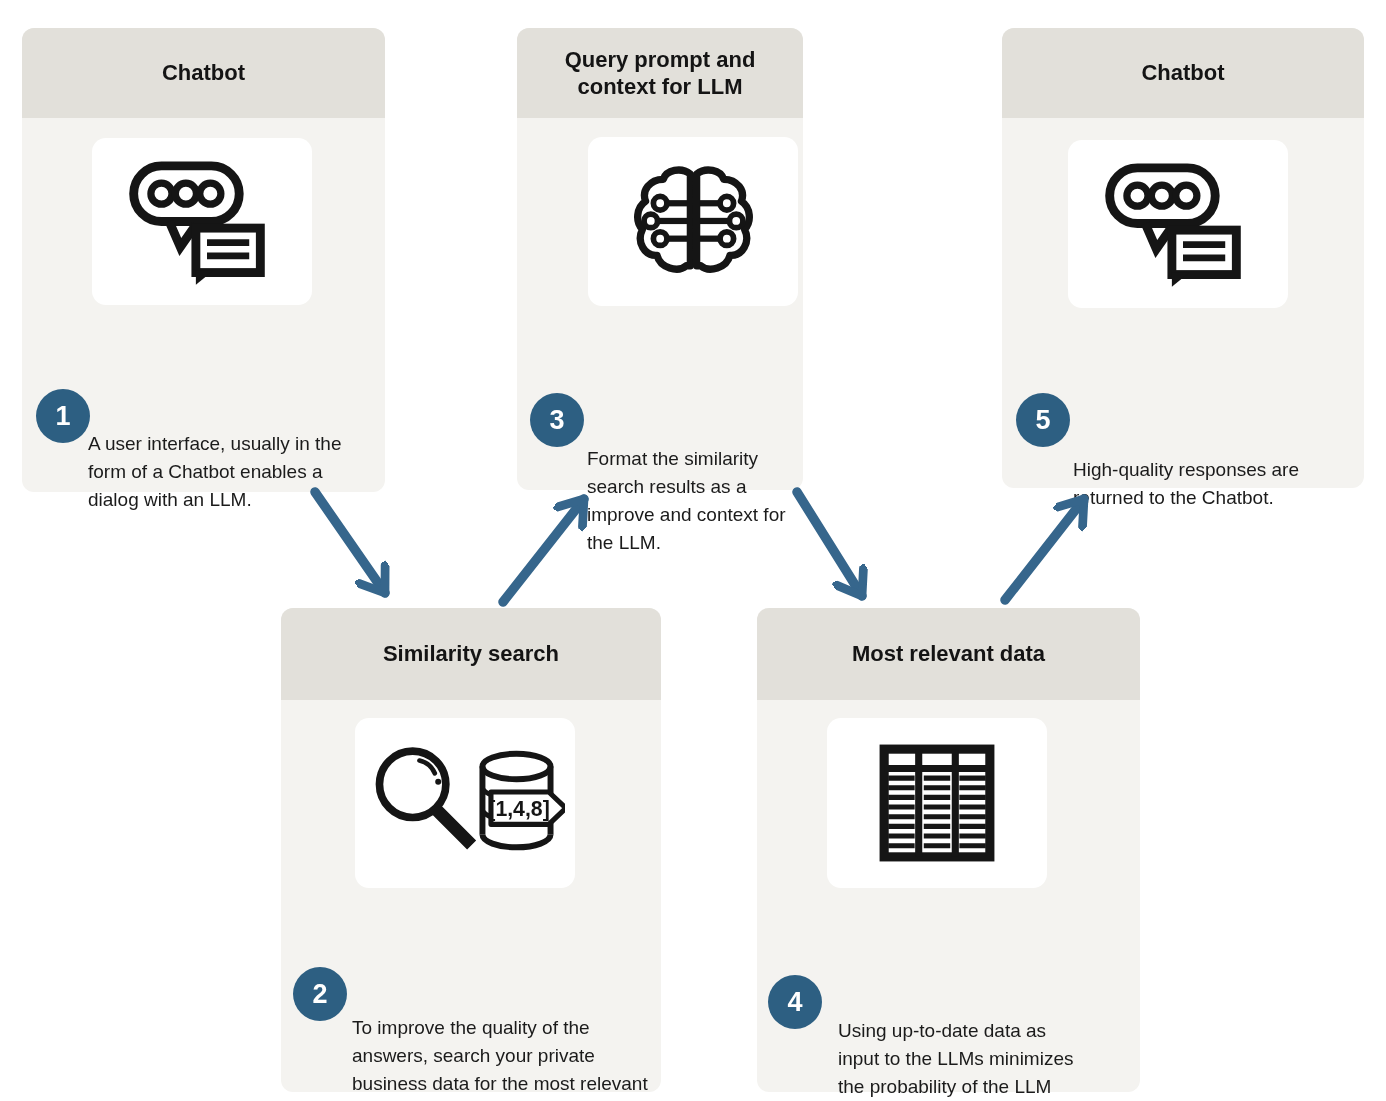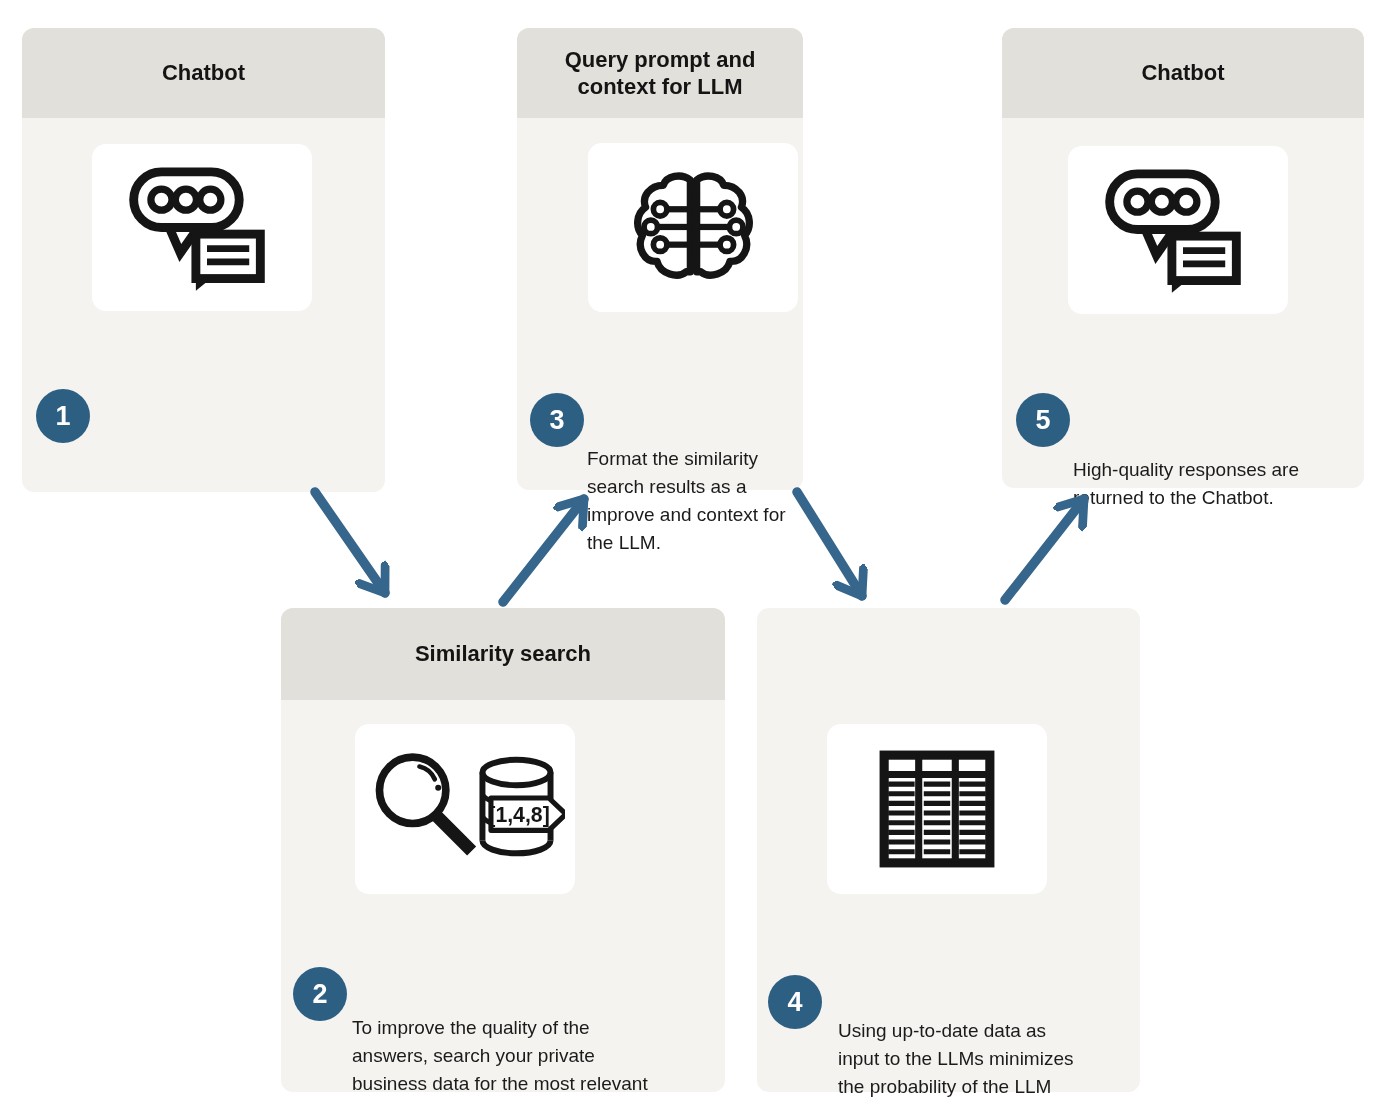--- a/index.html
+++ b/index.html
@@ -20,21 +20,21 @@
     background:var(--header-bg);
     border-radius:12px 12px 0 0;
     height:90px;
     display:flex;align-items:center;justify-content:center;
     text-align:center;
   }
   .card-title{font-size:22px;font-weight:bold;color:#141414;line-height:1.25;max-width:260px;}
   .card-body{position:absolute;left:0;right:0;top:90px;bottom:0;}
   .icon-tile{
     position:absolute;background:#FFFFFF;border-radius:14px;
-    display:flex;align-items:center;justify-content:center;margin-top:6px;
+    display:flex;align-items:center;justify-content:center;
   }
   .badge{
     position:absolute;width:54px;height:54px;border-radius:50%;
     background:var(--badge);color:#FFFFFF;
     display:flex;align-items:center;justify-content:center;
     font-size:27px;font-weight:bold;
   }
   .desc{
     position:absolute;font-size:19px;line-height:28px;color:var(--text);
   }
@@ -64,20 +64,21 @@
           <path class="stk" d="M38 57 L48 80 L62 60" stroke-width="8"></path>
           <rect class="stk" x="62" y="63" width="58" height="40" stroke-width="8"></rect>
           <line class="stk" x1="72" y1="76" x2="110" y2="76" stroke-width="6"></line>
           <line class="stk" x1="72" y1="88" x2="110" y2="88" stroke-width="6"></line>
           <path class="fil" d="M62 101 L62 114 L78 101 Z"></path>
         </svg>
       </div>
       <div class="badge" style="left:14px;top:271px">
         <span>1</span>
       </div>
+      <div class="desc" style="left:66px;top:312px;width:262px">A user interface, usually in the form of a Chatbot enables a dialog with an LLM.</div>
     </div>
   </div>
 
   <div class="card" style="left:517px;top:28px;width:286px;height:462px">
     <div class="card-header">
       <div class="card-title" style="max-width:250px">Query prompt and context for LLM</div>
     </div>
     <div class="card-body">
       <div class="icon-tile" style="left:71px;top:19px;width:210px;height:169px">
         <svg width="125" height="120" viewBox="0 0 120 112">
@@ -126,21 +127,21 @@
           <path class="fil" d="M62 101 L62 114 L78 101 Z"></path>
         </svg>
       </div>
       <div class="badge" style="left:14px;top:275px">
         <span>5</span>
       </div>
       <div class="desc" style="left:71px;top:338px;width:262px">High-quality responses are returned to the Chatbot.</div>
     </div>
   </div>
 
-  <div class="card" style="left:281px;top:608px;width:444px;height:484px">
+  <div class="card" style="left:281px;top:608px;width:380px;height:484px">
     <div class="card-header" style="height:92px">
       <div class="card-title">Similarity search</div>
     </div>
     <div class="card-body" style="top:92px">
       <div class="icon-tile" style="left:74px;top:18px;width:220px;height:170px">
         <svg width="200" height="135" viewBox="0 0 235 155">
           <circle class="stk" cx="56" cy="55" r="39" stroke-width="9"></circle>
           <path class="stk" d="M64 27 a26 26 0 0 1 18 15" stroke-width="5.5" stroke-linecap="round"></path>
           <circle class="fil" cx="86" cy="52" r="3.5"></circle>
           <line class="stk" x1="86" y1="87" x2="120" y2="121" stroke-width="15" stroke-linecap="square"></line>
@@ -155,20 +156,23 @@
         </svg>
       </div>
       <div class="badge" style="left:12px;top:267px">
         <span>2</span>
       </div>
       <div class="desc" style="left:71px;top:314px;width:302px">To improve the quality of the answers, search your private business data for the most relevant facts to pass to the LLM.</div>
     </div>
   </div>
 
   <div class="card" style="left:757px;top:608px;width:383px;height:484px">
+    <div class="card-header" style="height:92px">
+      <div class="card-title">Most relevant data</div>
+    </div>
     <div class="card-body" style="top:92px">
       <div class="icon-tile" style="left:70px;top:18px;width:220px;height:170px">
         <svg width="122" height="124" viewBox="0 0 120 122">
           <rect class="stk" x="8" y="8" width="104" height="106" stroke-width="9"></rect>
           <line class="stk" x1="8" y1="27" x2="112" y2="27" stroke-width="7"></line>
           <line class="stk" x1="42" y1="8" x2="42" y2="114" stroke-width="7"></line>
           <line class="stk" x1="78" y1="8" x2="78" y2="114" stroke-width="7"></line>
           <line class="stk" x1="25" y1="34" x2="25" y2="110" stroke-width="26" stroke-dasharray="5 4.5"></line>
           <line class="stk" x1="60" y1="34" x2="60" y2="110" stroke-width="26" stroke-dasharray="5 4.5"></line>
           <line class="stk" x1="95" y1="34" x2="95" y2="110" stroke-width="26" stroke-dasharray="5 4.5"></line>

